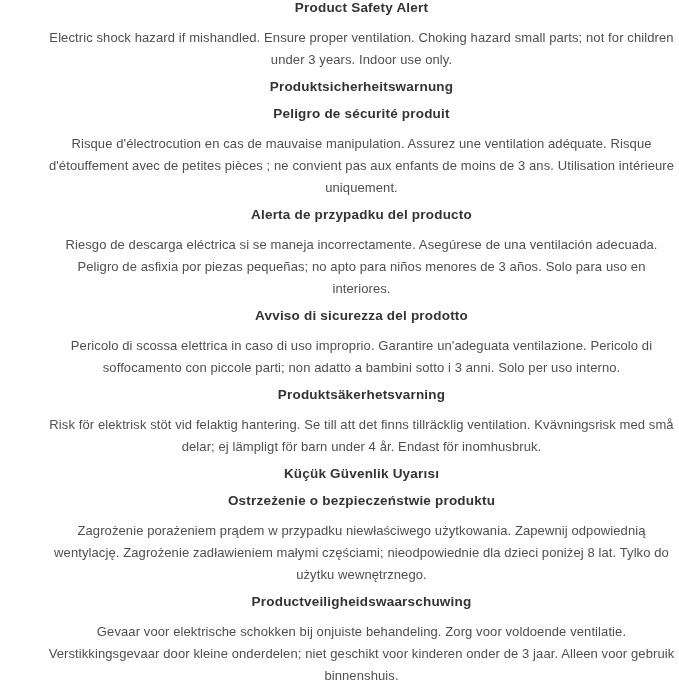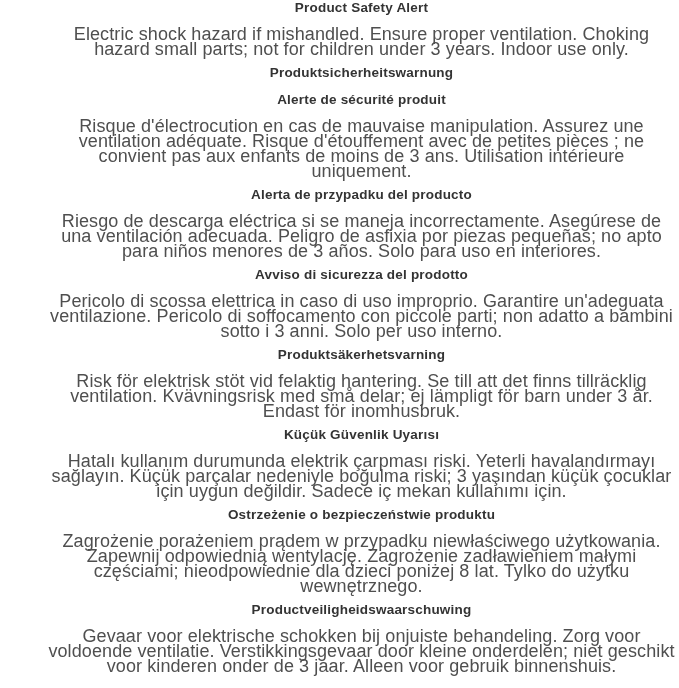--- a/index.html
+++ b/index.html
@@ -24,22 +24,22 @@
     .alert-section { text-align: center; margin-left: 44px; }
     .alert-section h2 {
       font-size: 13.5px;
       line-height: 16px;
       font-weight: 700;
       letter-spacing: 0.2px;
       color: var(--heading-color);
       margin: 0 0 11px 0;
     }
     .alert-section p {
-      font-size: 18px;
-      line-height: 15px;
+      font-size: 13px;
+      line-height: 22px;
       letter-spacing: 0.1px;
       color: var(--body-color);
       margin: 0 auto 8px auto;
       max-width: 670px;
     }
   </style>
 </head>
 <body>
 
 <div class="page">
@@ -47,42 +47,41 @@
   <section class="alert-section">
     <h2>Product Safety Alert</h2>
     <p>Electric shock hazard if mishandled. Ensure proper ventilation. Choking hazard small parts; not for children under 3 years. Indoor use only.</p>
   </section>
 
   <section class="alert-section">
     <h2>Produktsicherheitswarnung</h2>
   </section>
 
   <section class="alert-section">
-    <h2>Alerte de sécurité produit</h2>
+    <h2>Peligro de sécurité produit</h2>
     <p>Risque d'électrocution en cas de mauvaise manipulation. Assurez une ventilation adéquate. Risque d'étouffement avec de petites pièces ; ne convient pas aux enfants de moins de 3 ans. Utilisation intérieure uniquement.</p>
   </section>
 
   <section class="alert-section">
     <h2>Alerta de przypadku del producto</h2>
     <p>Riesgo de descarga eléctrica si se maneja incorrectamente. Asegúrese de una ventilación adecuada. Peligro de asfixia por piezas pequeñas; no apto para niños menores de 3 años. Solo para uso en interiores.</p>
   </section>
 
   <section class="alert-section">
     <h2>Avviso di sicurezza del prodotto</h2>
     <p>Pericolo di scossa elettrica in caso di uso improprio. Garantire un'adeguata ventilazione. Pericolo di soffocamento con piccole parti; non adatto a bambini sotto i 3 anni. Solo per uso interno.</p>
   </section>
 
   <section class="alert-section">
     <h2>Produktsäkerhetsvarning</h2>
-    <p>Risk för elektrisk stöt vid felaktig hantering. Se till att det finns tillräcklig ventilation. Kvävningsrisk med små delar; ej lämpligt för barn under 3 år. Endast för inomhusbruk.</p>
+    <p>Risk för elektrisk stöt vid felaktig hantering. Se till att det finns tillräcklig ventilation. Kvävningsrisk med små delar; ej lämpligt för barn under 4 år. Endast för inomhusbruk.</p>
   </section>
 
   <section class="alert-section">
     <h2>Küçük Güvenlik Uyarısı</h2>
-    <p>Hatalı kullanım durumunda elektrik çarpması riski. Yeterli havalandırmayı sağlayın. Küçük parçalar nedeniyle boğulma riski; 3 yaşından küçük çocuklar için uygun değildir. Sadece iç mekan kullanımı için.</p>
   </section>
 
   <section class="alert-section">
     <h2>Ostrzeżenie o bezpieczeństwie produktu</h2>
     <p>Zagrożenie porażeniem prądem w przypadku niewłaściwego użytkowania. Zapewnij odpowiednią wentylację. Zagrożenie zadławieniem małymi częściami; nieodpowiednie dla dzieci poniżej 8 lat. Tylko do użytku wewnętrznego.</p>
   </section>
 
   <section class="alert-section">
     <h2>Productveiligheidswaarschuwing</h2>
     <p>Gevaar voor elektrische schokken bij onjuiste behandeling. Zorg voor voldoende ventilatie. Verstikkingsgevaar door kleine onderdelen; niet geschikt voor kinderen onder de 3 jaar. Alleen voor gebruik binnenshuis.</p>

